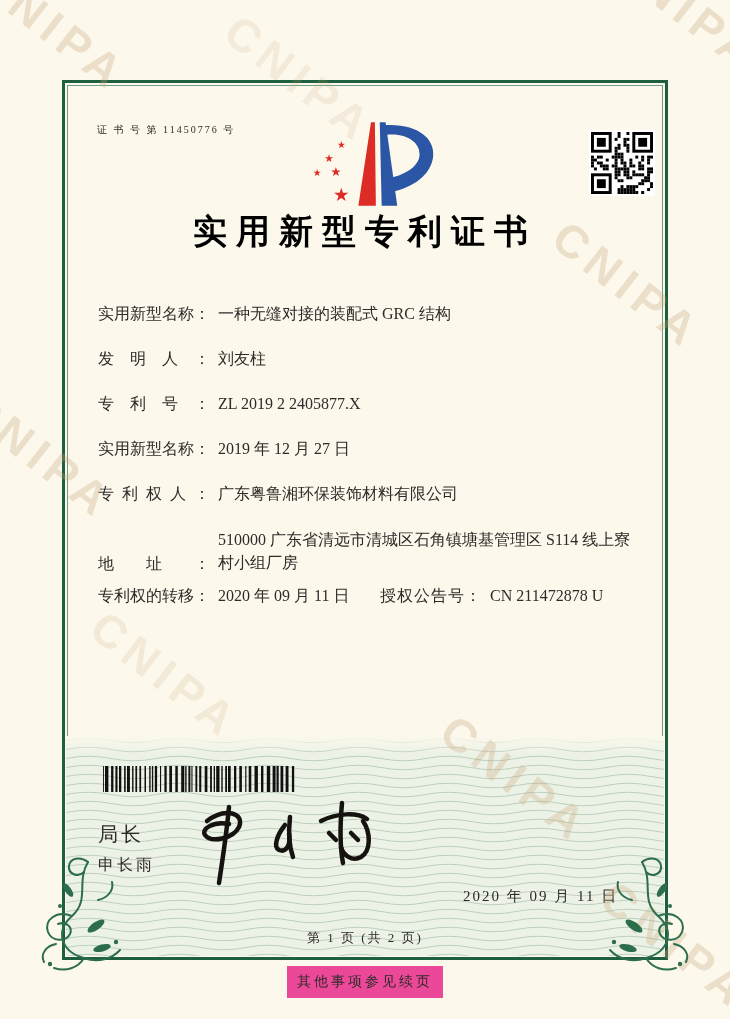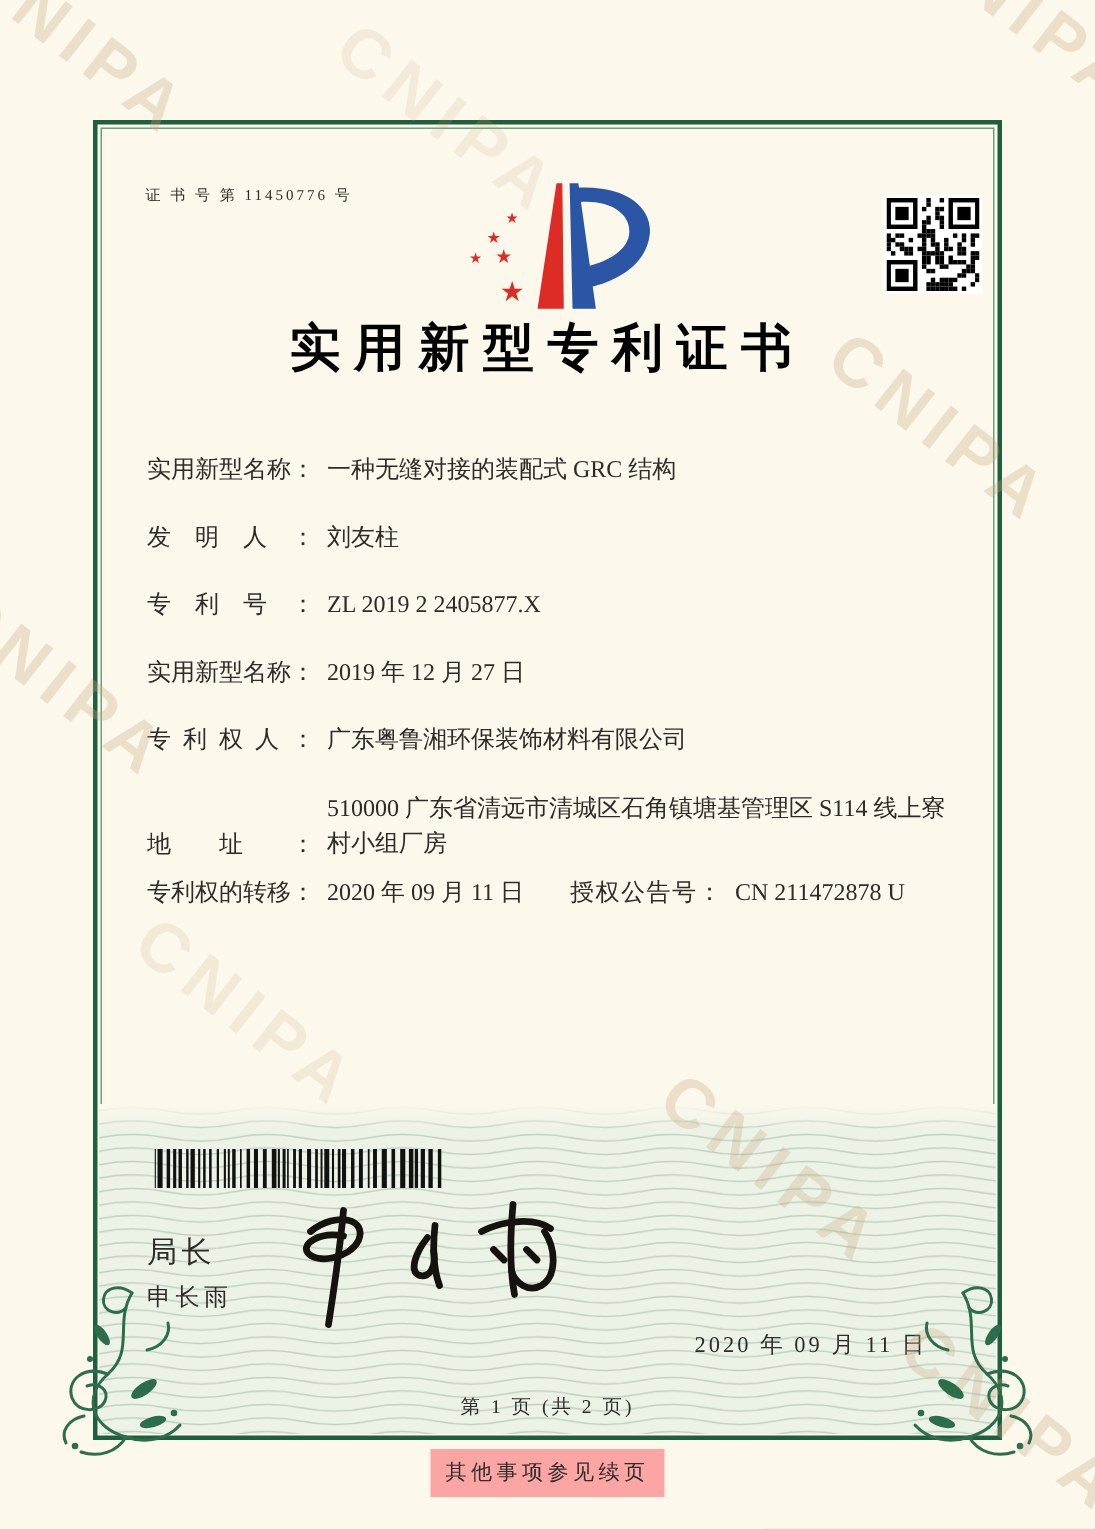--- a/index.html
+++ b/index.html
@@ -58,21 +58,21 @@
   .sig-title{position:absolute;left:33px;top:738px;font-size:20px;letter-spacing:3px;z-index:2;font-family:"Liberation Sans","DejaVu Sans",sans-serif;}
   .sig-name{position:absolute;left:33px;top:772px;font-size:16px;letter-spacing:3px;z-index:2;font-family:Liberation Mono, monospace;}
   .sig-script{position:absolute;left:128px;top:706px;width:200px;height:100px;z-index:2;}
   .sig-date{position:absolute;left:398px;top:804px;font-size:15px;letter-spacing:2px;z-index:2;}
   .page-info{position:absolute;left:0;right:0;top:846px;text-align:center;font-size:13px;letter-spacing:2px;z-index:2;}
   .flourish{position:absolute;width:120px;height:118px;z-index:4;pointer-events:none;}
   .fl-left{left:10px;top:856px;}
   .fl-right{left:600px;top:856px;transform:scaleX(-1);}
   .footer-note{
     position:absolute;left:50%;transform:translateX(-50%);top:966px;
-    background:#fca5a5;padding:7px 10px;font-size:14px;letter-spacing:3px;z-index:2;
+    background:#ec4899;padding:7px 10px;font-size:14px;letter-spacing:3px;z-index:2;
   }
 </style>
 </head>
 <body>
 
 <div class="page">
 
   <span class="wm" style="left:-35px;top:0px">CNIPA</span>
   <span class="wm" style="left:598px;top:-18px">CNIPA</span>
   <span class="wm" style="left:212px;top:52px;opacity:.16">CNIPA</span>

